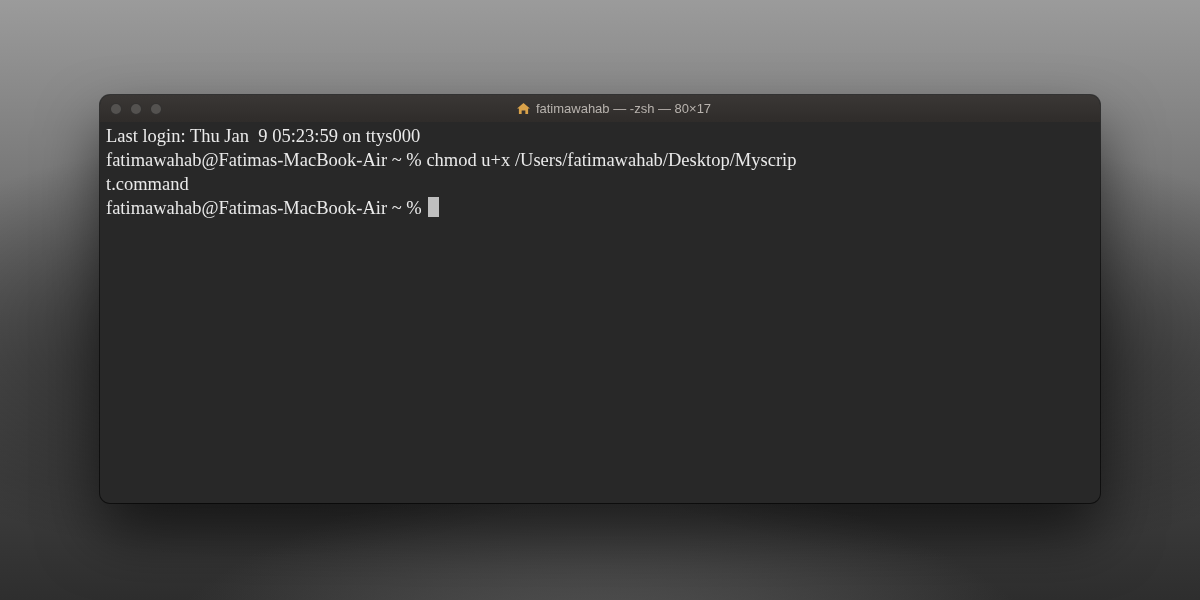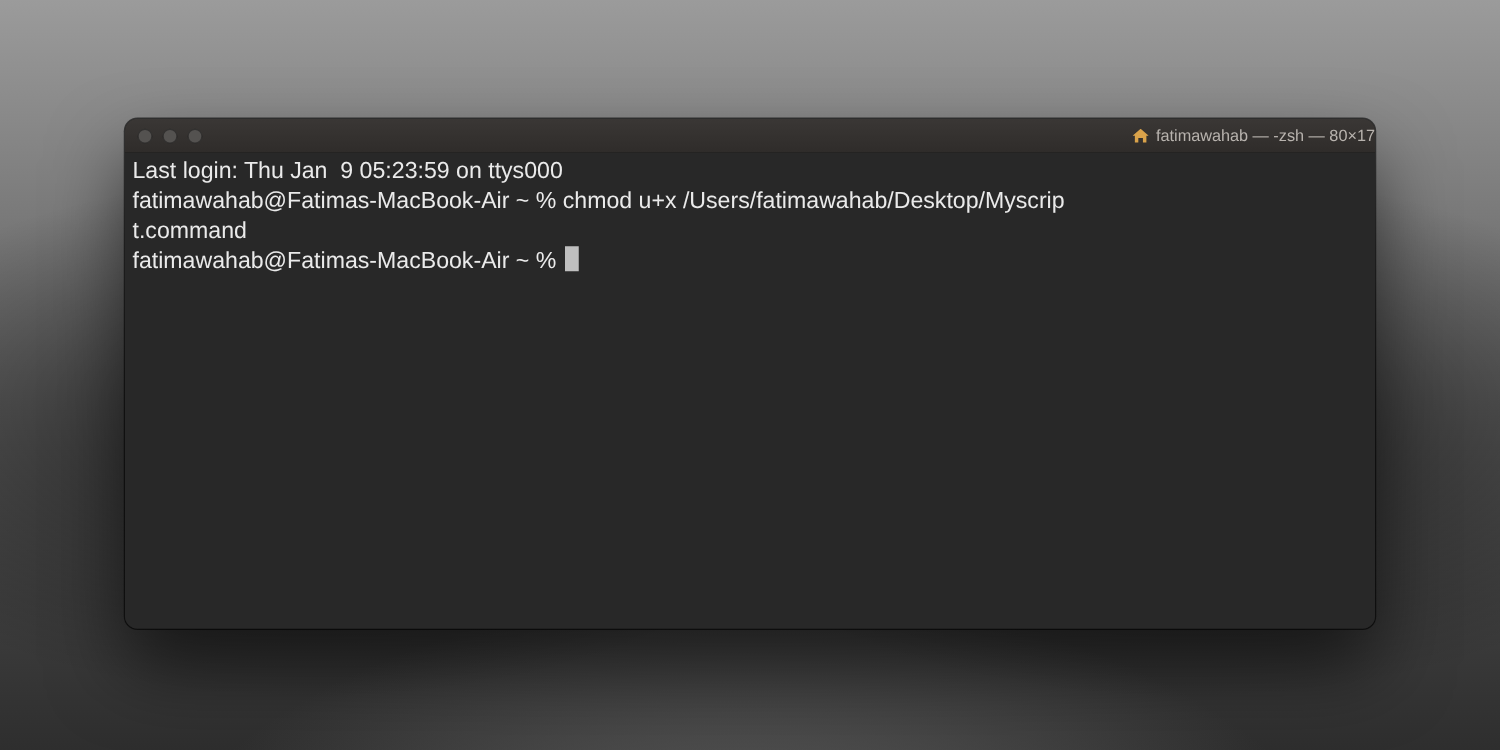--- a/index.html
+++ b/index.html
@@ -65,41 +65,41 @@
   }
 
   .title-center {
     position: absolute;
     left: 0;
     right: 0;
     top: 0;
     bottom: 0;
     display: flex;
     align-items: center;
-    justify-content: flex-end;
+    justify-content: center;
     gap: 6px;
     pointer-events: none;
     margin-left: 28px;
   }
 
   .home-icon {
     width: 13px;
     height: 12px;
     display: inline-block;
   }
 
   .term-body {
     position: absolute;
     top: 27px;
     left: 0;
     right: 0;
     bottom: 0;
     background: #282828;
     padding: 2px 6px 6px 6px;
-    font-family: Liberation Sans, sans-serif;
+    font-family: Liberation Serif, serif;
     font-size: 18.5px;
     line-height: 24px;
     color: #eaeaea;
     white-space: pre-wrap;
     word-break: break-all;
     overflow: hidden;
   }
 
   .term-body .prompt {
     color: #eaeaea;

